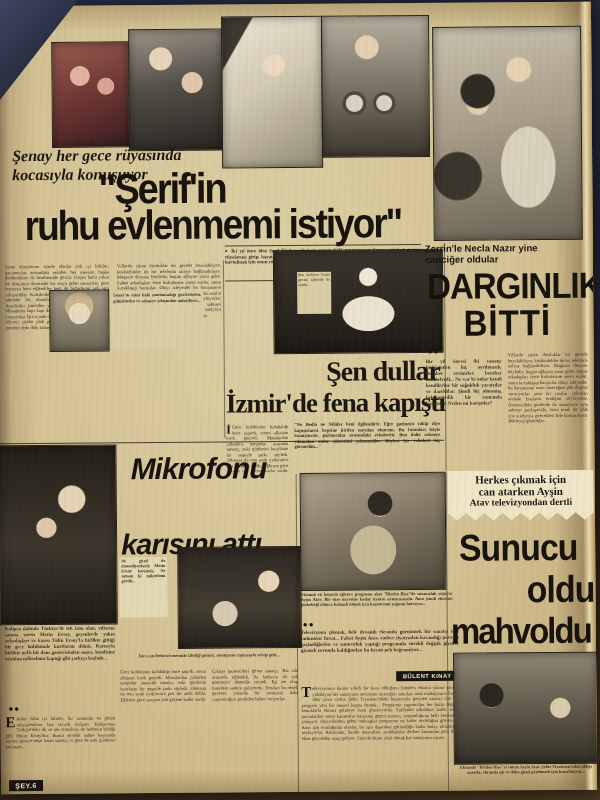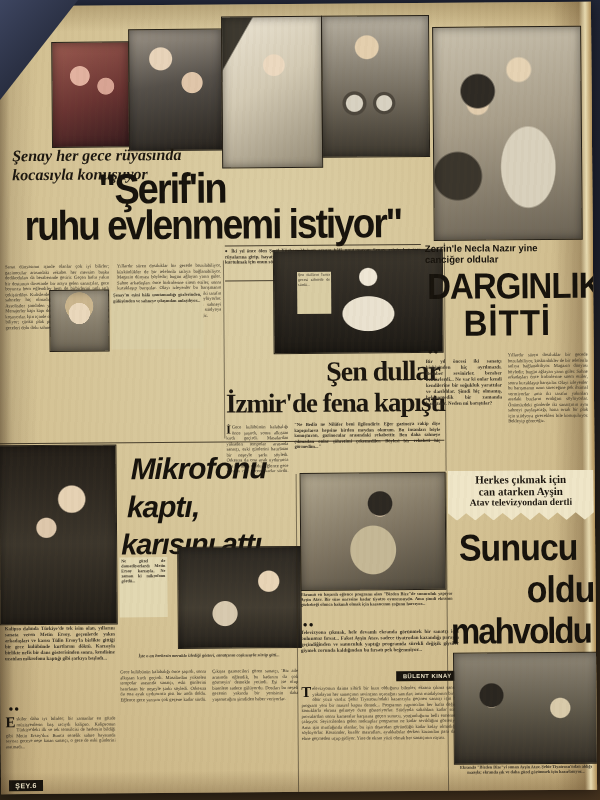--- a/index.html
+++ b/index.html
@@ -77,21 +77,20 @@
     <div class="abs hl" style="left:430px;top:263px;width:160px;font-size:33px;letter-spacing:-1px;transform:scaleY(1.1);transform-origin:left top;">DARGINLIK</div>
     <div class="abs hl" style="left:430px;top:300px;width:160px;font-size:33px;text-align:center;letter-spacing:1px;transform:scaleY(1.1);transform-origin:left top;">BİTTİ</div>
     <div class="abs bullets" style="left:430px;top:344px;">●●</div>
     <div class="abs t tb" style="left:428px;top:356px;width:76px;height:110px;font-size:5px;line-height:6px;">Bir yıl öncesi iki sanatçı birbirinden hiç ayrılmazdı. Beraber sevinirler, beraber üzülürlerdi... Ne var ki onlar kendi kendilerine bir soğukluk yarattılar ve darıldılar. Şimdi hiç olmamış, beklenmedik bir zamanda barıştılar. Neden mi barıştılar?</div>
     <div class="abs t" style="left:510px;top:350px;width:80px;height:118px;">Yıllardır süren dostluklar bir gecede bozulabiliyor, küskünlükler de bir telefonla tatlıya bağlanabiliyor. Magazin dünyası böyledir; bugün ağlayan yarın güler. Sahne arkadaşları önce birbirlerine sitem ettiler, sonra kucaklaşıp barıştılar. Olayı izleyenler bu barışmanın uzun süreceğine pek ihtimal vermiyorlar ama iki tarafın yakınları aradaki buzların eridiğini söylüyorlar. Önümüzdeki günlerde iki sanatçının aynı sahneyi paylaşacağı, hatta ortak bir plak için stüdyoya girecekleri bile konuşuluyor. Bekleyip göreceğiz.</div>
 
     <div class="hr" style="left:0;top:437px;width:446px;"></div>
     <div class="ph" style="left:0;top:439px;width:116px;height:178px;background:radial-gradient(circle at 62% 30%,#e6d2b4 0 9%,rgba(0,0,0,0) 10%),radial-gradient(circle at 40% 46%,#dec8ac 0 8%,rgba(0,0,0,0) 9%),linear-gradient(180deg,#241f19 0%,#3c362c 55%,#211d17 100%);"></div>
 
     <div class="abs hl" style="left:132px;top:447px;font-size:30px;font-style:italic;letter-spacing:-1px;">Mikrofonu</div>
-    <div class="abs hl" style="left:128px;top:485px;font-size:30px;font-style:italic;letter-spacing:-1px;">kaptı,</div>
     <div class="abs hl" style="left:122px;top:523px;font-size:29px;font-style:italic;letter-spacing:-1px;white-space:nowrap;">karısını attı</div>
 
     <div class="abs t tb" style="left:120px;top:552px;width:44px;height:58px;background:#e2d8b2;padding:1px 2px;font-size:4.2px;line-height:5px;">Ne güzel de dansediyorlardı Metin Ersoy karısıyla. Ne zaman ki mikrofonu gördü...</div>
     <div class="ph" style="left:178px;top:542px;width:122px;height:100px;background:radial-gradient(circle at 74% 34%,#e8d4b6 0 9%,rgba(0,0,0,0) 10%),radial-gradient(circle at 38% 66%,#d8cab0 0 12%,rgba(0,0,0,0) 13%),linear-gradient(180deg,#2c2822 0%,#433d32 60%,#26221c 100%);"></div>
 
     <div class="abs t tb" style="left:5px;top:620px;width:110px;height:76px;font-size:4.9px;line-height:5.9px;">Kalipso dalında Türkiye'de tek isim olan, yıllarını sanata veren Metin Ersoy, geçenlerde yakın arkadaşları ve karısı Tülin Ersoy'la birlikte gittiği bir gece kulübünde kurtlarını döktü. Karısıyla birlikte nefis bir dans gösterisinden sonra, kendisine uzatılan mikrofonu kaptığı gibi şarkıya başladı...</div>
     <div class="abs bullets" style="left:8px;top:698px;">●●</div>
     <div class="abs t" style="left:5px;top:710px;width:110px;height:78px;"><span class="drop">E</span><span>skiler daha iyi bilirler; bir zamanlar en gözde müzisyenlerin baş tacıydı kalipso. Kalipsonun Türkiye'deki ilk ve tek temsilcisi de herkesin bildiği gibi Metin Ersoy'dur. Bunca senelik sahne hayatında sayısız geceye neşe katan sanatçı, o gece de eski günlerini aratmadı...</span></div>
 
     <div class="abs t tb" style="left:120px;top:648px;width:178px;height:12px;font-style:italic;font-size:4.4px;text-align:center;">İşte o an herkesin merakla izlediği gösteri, sanatçının coşkusuyla sürüp gitti...</div>

